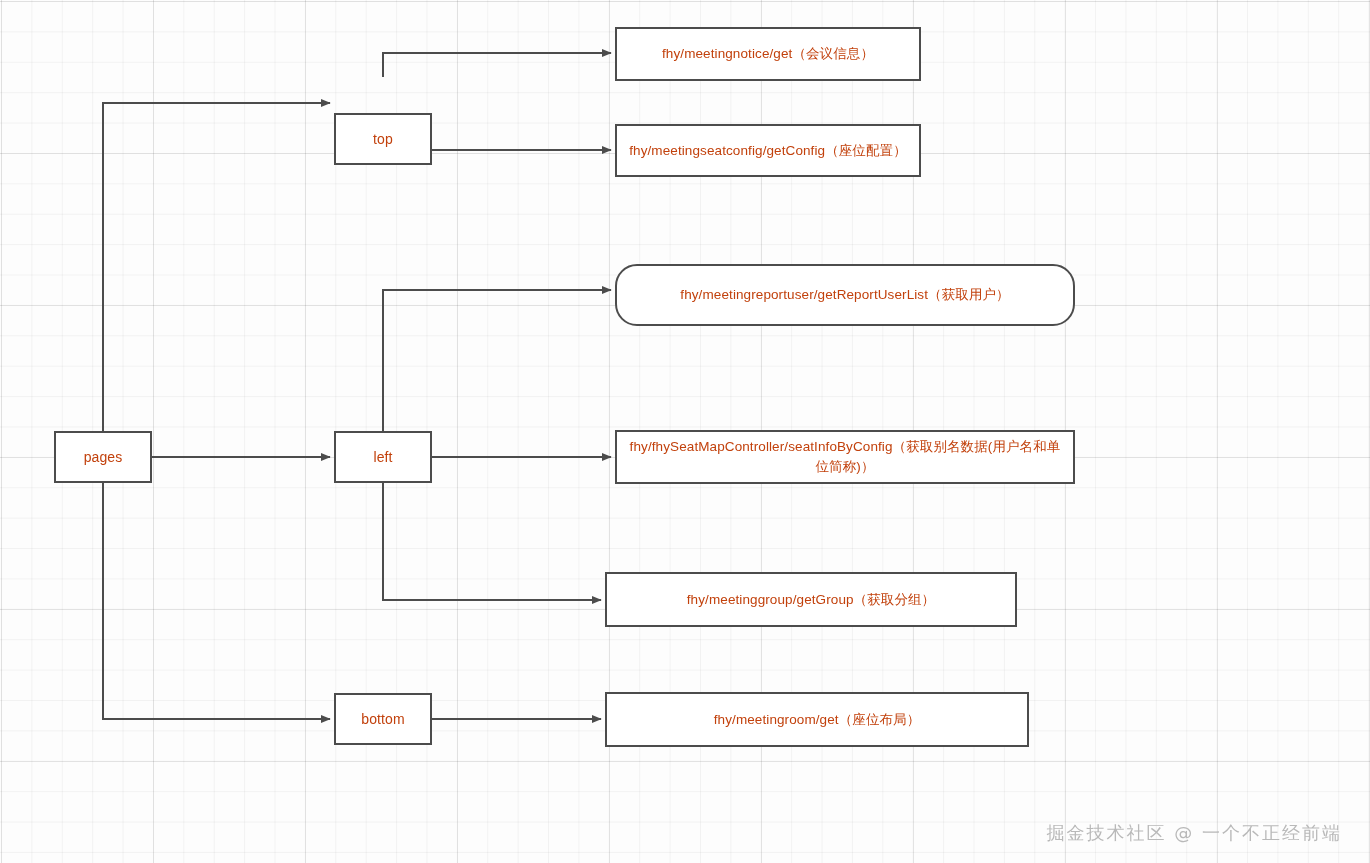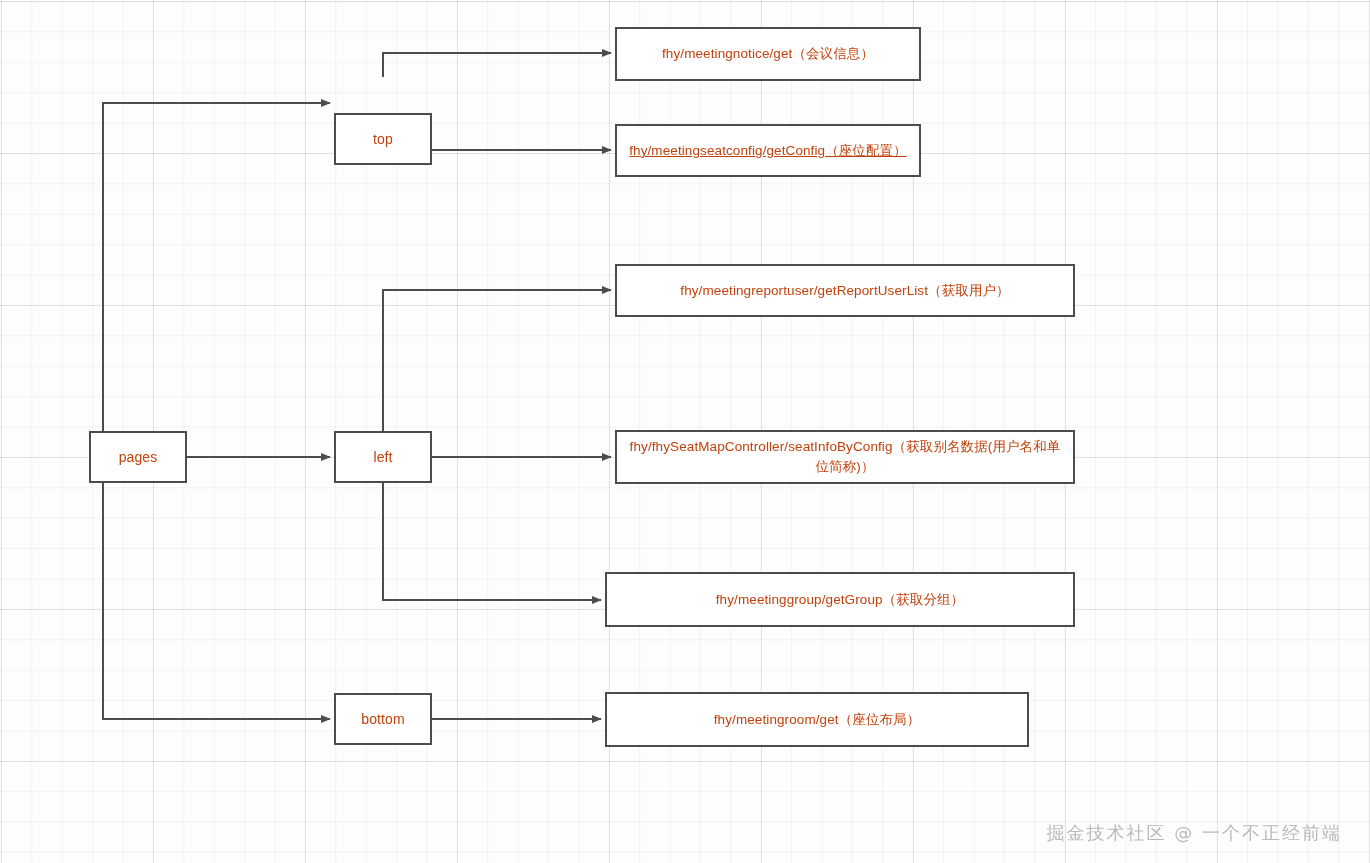--- a/index.html
+++ b/index.html
@@ -85,53 +85,53 @@
       <path d="M383,431 L383,290 L611,290" marker-end="url(#arrow)"></path>
 
       <path d="M432,457 L611,457" marker-end="url(#arrow)"></path>
 
       <path d="M383,483 L383,600 L601,600" marker-end="url(#arrow)"></path>
 
       <path d="M432,719 L601,719" marker-end="url(#arrow)"></path>
     </g>
   </svg>
 
-  <div class="node small" style="left:54px; top:431px; width:98px; height:52px;margin-left:35px;">
+  <div class="node small" style="left:54px; top:431px; width:98px; height:52px;">
     <span class="label">pages</span>
   </div>
 
   <div class="node small" style="left:334px; top:77px; width:98px; height:52px;margin-top:36px;">
     <span class="label">top</span>
   </div>
 
   <div class="node small" style="left:334px; top:431px; width:98px; height:52px;">
     <span class="label">left</span>
   </div>
 
   <div class="node small" style="left:334px; top:693px; width:98px; height:52px;">
     <span class="label">bottom</span>
   </div>
 
   <div class="node" style="left:615px; top:27px; width:306px; height:54px;">
     <span class="label">fhy/meetingnotice/get（会议信息）</span>
   </div>
 
-  <div class="node" style="left:615px; top:124px; width:306px; height:53px;text-decoration:underline;">
+  <div class="node" style="left:615px; top:124px; width:306px; height:53px;">
     <span class="label">fhy/meetingseatconfig/getConfig（座位配置）</span>
   </div>
 
-  <div class="node" style="left:615px; top:264px; width:460px; height:53px;">
+  <div class="node" style="left:615px; top:264px; width:460px; height:62px;border-radius:22px;">
     <span class="label">fhy/meetingreportuser/getReportUserList（获取用户）</span>
   </div>
 
   <div class="node" style="left:615px; top:430px; width:460px; height:54px;text-align:center;">
     <span class="label">fhy/fhySeatMapController/seatInfoByConfig（获取别名数据(用户名和单位简称)）</span>
   </div>
 
-  <div class="node" style="left:605px; top:572px; width:470px; height:55px;">
+  <div class="node" style="left:605px; top:572px; width:412px; height:55px;">
     <span class="label">fhy/meetinggroup/getGroup（获取分组）</span>
   </div>
 
   <div class="node" style="left:605px; top:692px; width:424px; height:55px;">
     <span class="label">fhy/meetingroom/get（座位布局）</span>
   </div>
 
   <div class="watermark">掘金技术社区 @ 一个不正经前端</div>
 
 </div>

